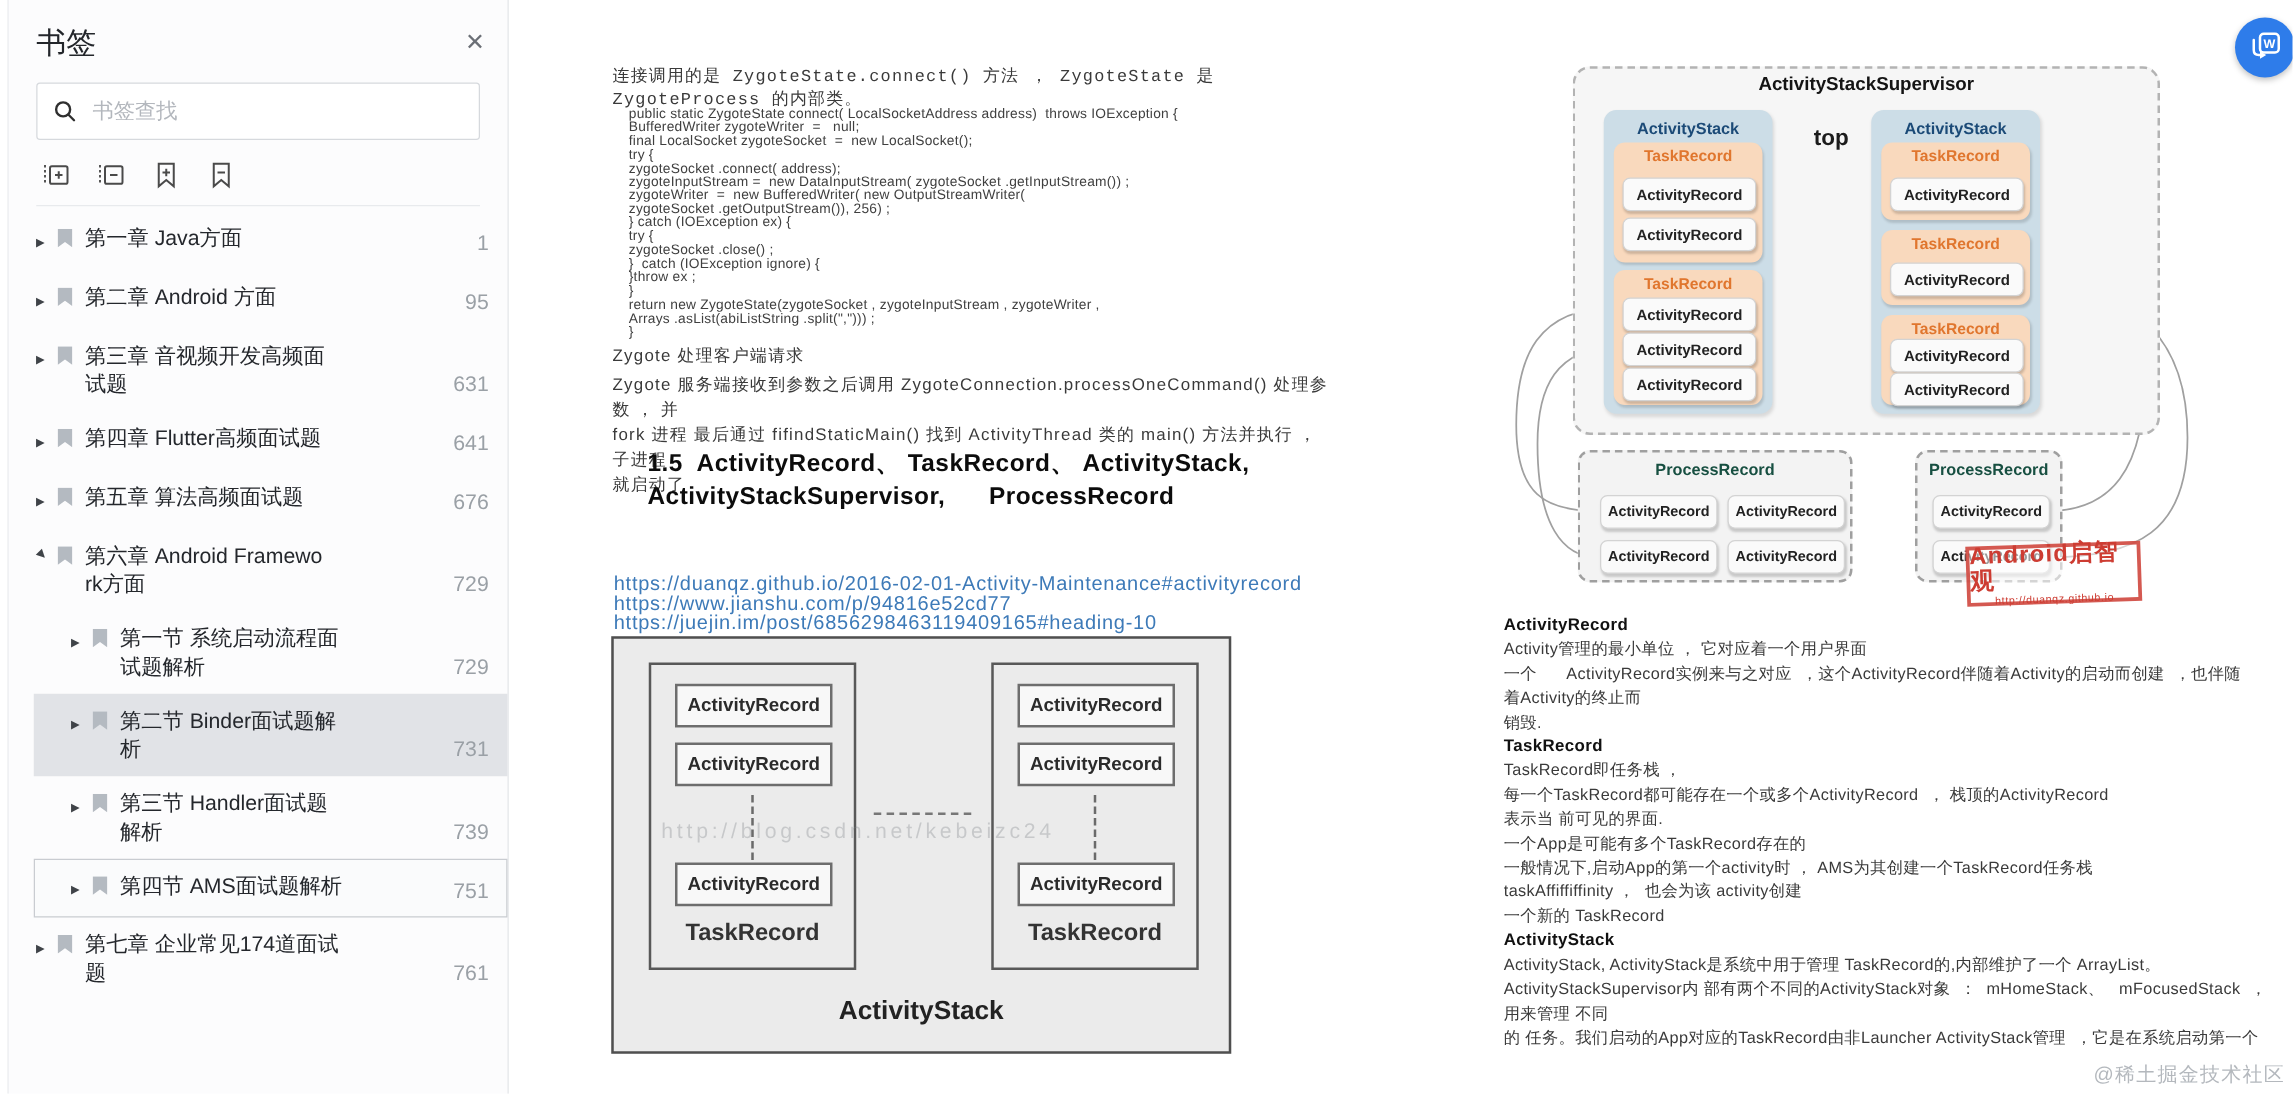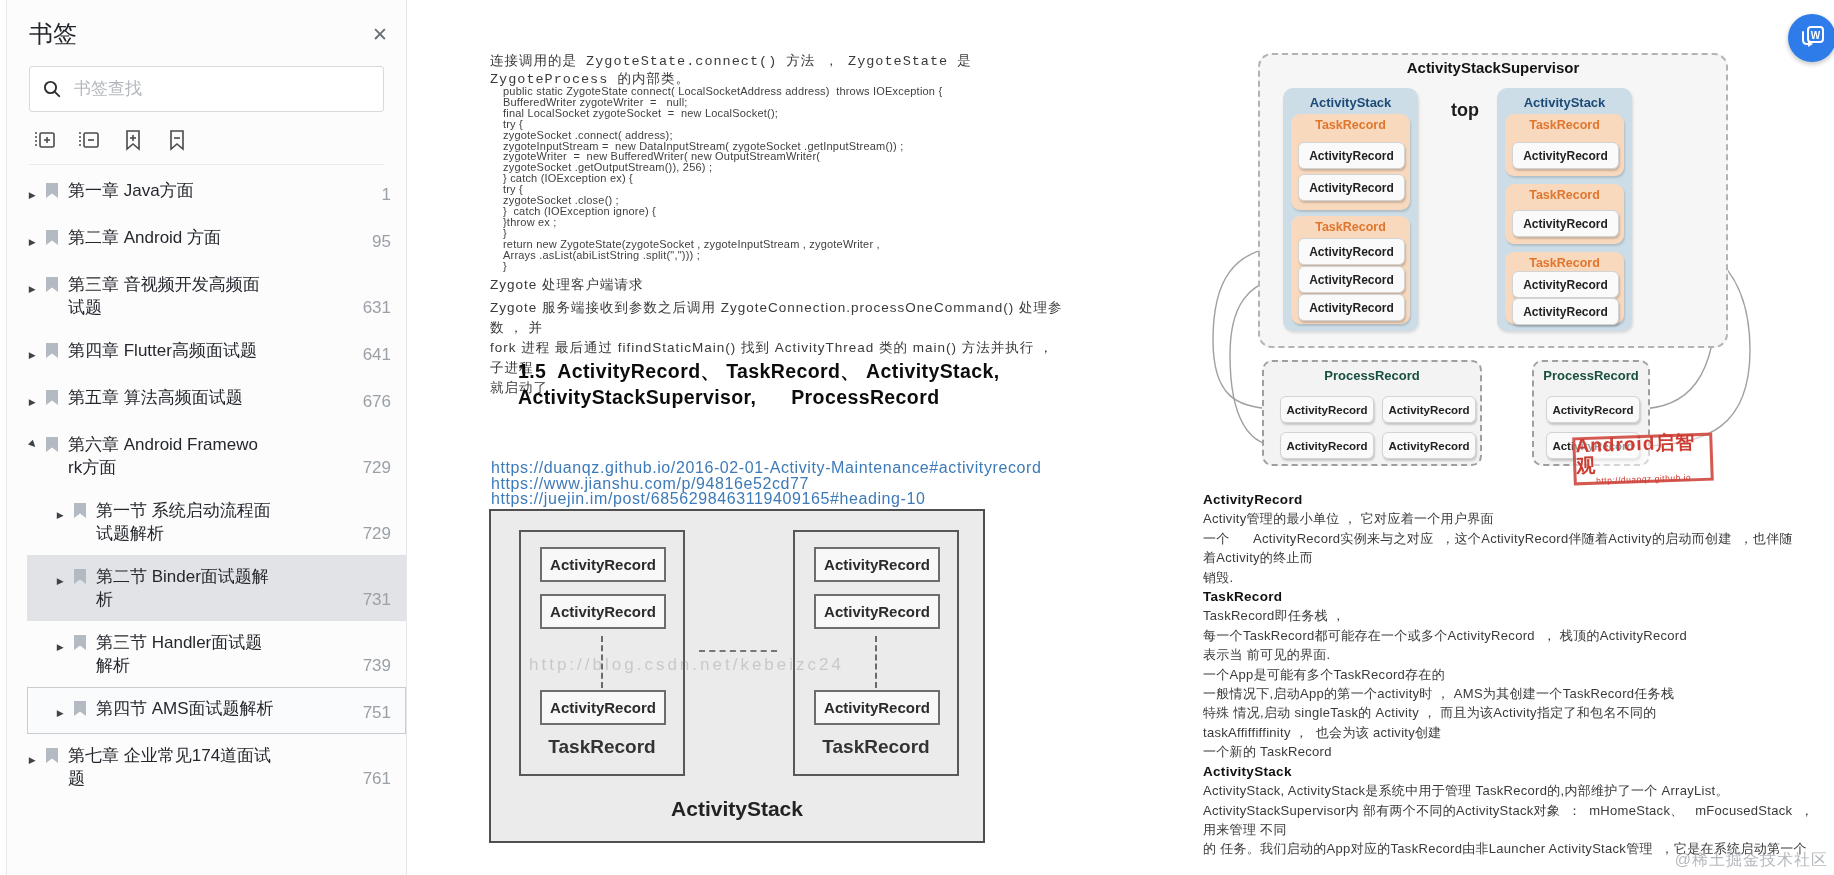--- a/index.html
+++ b/index.html
@@ -342,21 +342,20 @@
       <div class="rp-line">Activity管理的最小单位 ， 它对应着一个用户界面</div>
       <div class="rp-line">一个      ActivityRecord实例来与之对应  ，这个ActivityRecord伴随着Activity的启动而创建  ，也伴随</div>
       <div class="rp-line">着Activity的终止而</div>
       <div class="rp-line">销毁.</div>
       <div class="rp-line hd">TaskRecord</div>
       <div class="rp-line">TaskRecord即任务栈 ，</div>
       <div class="rp-line">每一个TaskRecord都可能存在一个或多个ActivityRecord  ， 栈顶的ActivityRecord</div>
       <div class="rp-line">表示当 前可见的界面.</div>
       <div class="rp-line">一个App是可能有多个TaskRecord存在的</div>
       <div class="rp-line">一般情况下,启动App的第一个activity时 ， AMS为其创建一个TaskRecord任务栈</div>
-      <div class="rp-line">特殊 情况,启动 singleTask的 Activity ， 而且为该Activity指定了和包名不同的</div>
       <div class="rp-line">taskAffiffiffinity ，  也会为该 activity创建</div>
       <div class="rp-line">一个新的 TaskRecord</div>
       <div class="rp-line hd">ActivityStack</div>
       <div class="rp-line">ActivityStack, ActivityStack是系统中用于管理 TaskRecord的,内部维护了一个 ArrayList。</div>
       <div class="rp-line">ActivityStackSupervisor内 部有两个不同的ActivityStack对象  ：  mHomeStack、   mFocusedStack  ，</div>
       <div class="rp-line">用来管理 不同</div>
       <div class="rp-line">的 任务。我们启动的App对应的TaskRecord由非Launcher ActivityStack管理  ，它是在系统启动第一个</div>
     </div>
   </main>
 

